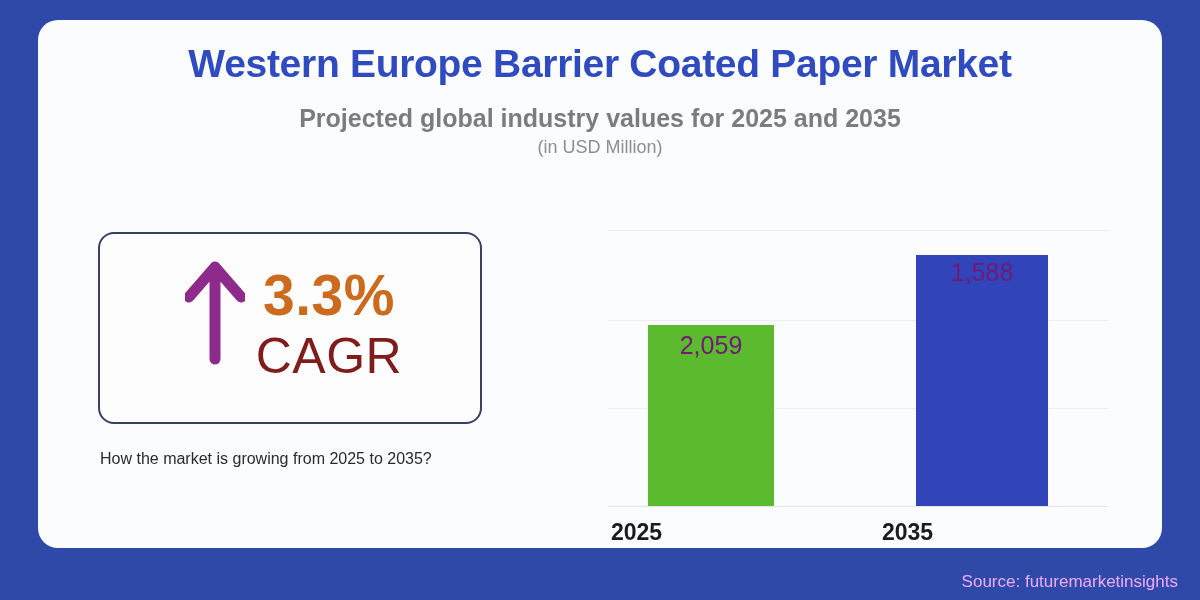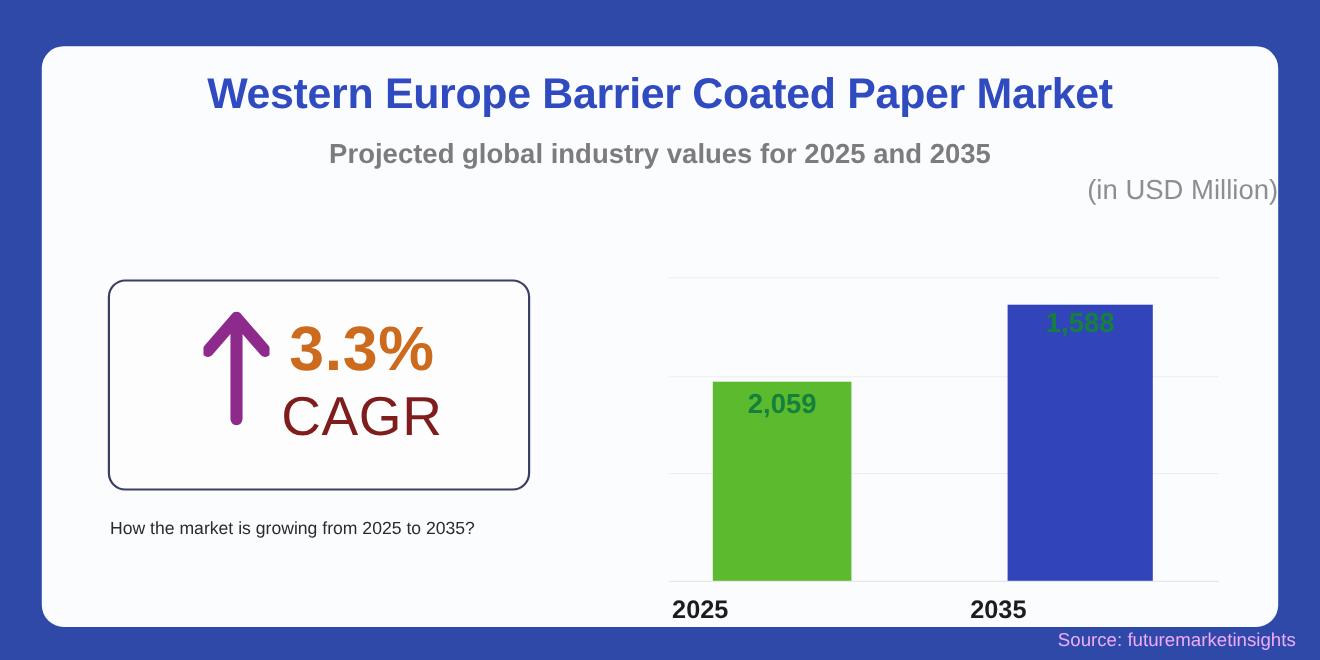--- a/index.html
+++ b/index.html
@@ -20,21 +20,21 @@
     width: 1200px;
     height: 600px;
     background: #2F49A8;
     box-sizing: border-box;
   }
 
   
   #panel {
     position: absolute;
     left: 38px;
-    top: 42px;
+    top: 20px;
     width: 1124px;
     height: 528px;
     background: #FBFCFE;
     border-radius: 20px;
     overflow: hidden;
   }
 
   
   #title {
     position: absolute;
@@ -57,23 +57,23 @@
     color: #7C7C80;
     font-size: 25px;
     font-weight: bold;
     white-space: nowrap;
   }
   #subtitle-units {
     position: absolute;
     left: 0;
     top: 117px;
     width: 100%;
-    text-align: right;
+    text-align: center;
     color: #8E8E92;
-    font-size: 25px;
+    font-size: 18px;
     font-weight: normal;
     white-space: nowrap;
   }
 
   
   #cagr-card {
     position: absolute;
     left: 60px;
     top: 212px;
     width: 384px;
@@ -160,23 +160,23 @@
     background: #E2E4E9;
   }
   .bar {
     position: absolute;
     bottom: 1px;
   }
   .bar-value {
     position: absolute;
     width: 200px;
     text-align: center;
-    color: #15803d;
+    color: #701a75;
     font-size: 25px;
-    font-weight: bold;
+    font-weight: normal;
     white-space: nowrap;
   }
   .bar-cat {
     position: absolute;
     width: 200px;
     text-align: left;
     color: #1C1C1C;
     font-size: 23px;
     font-weight: bold;
     white-space: nowrap;

